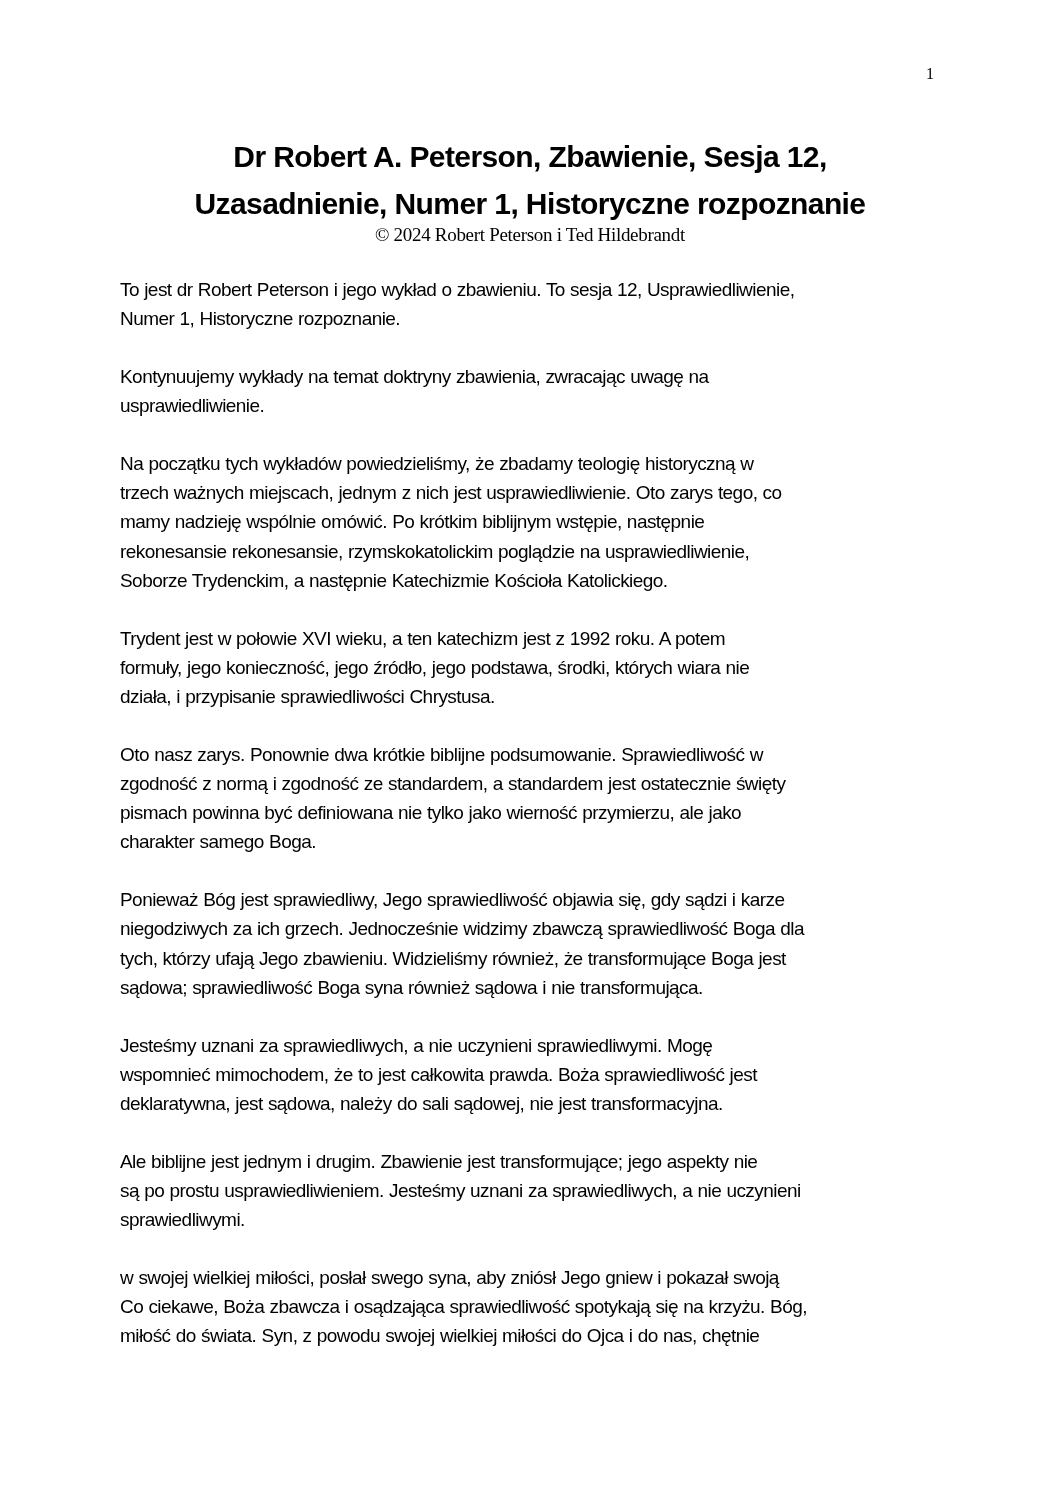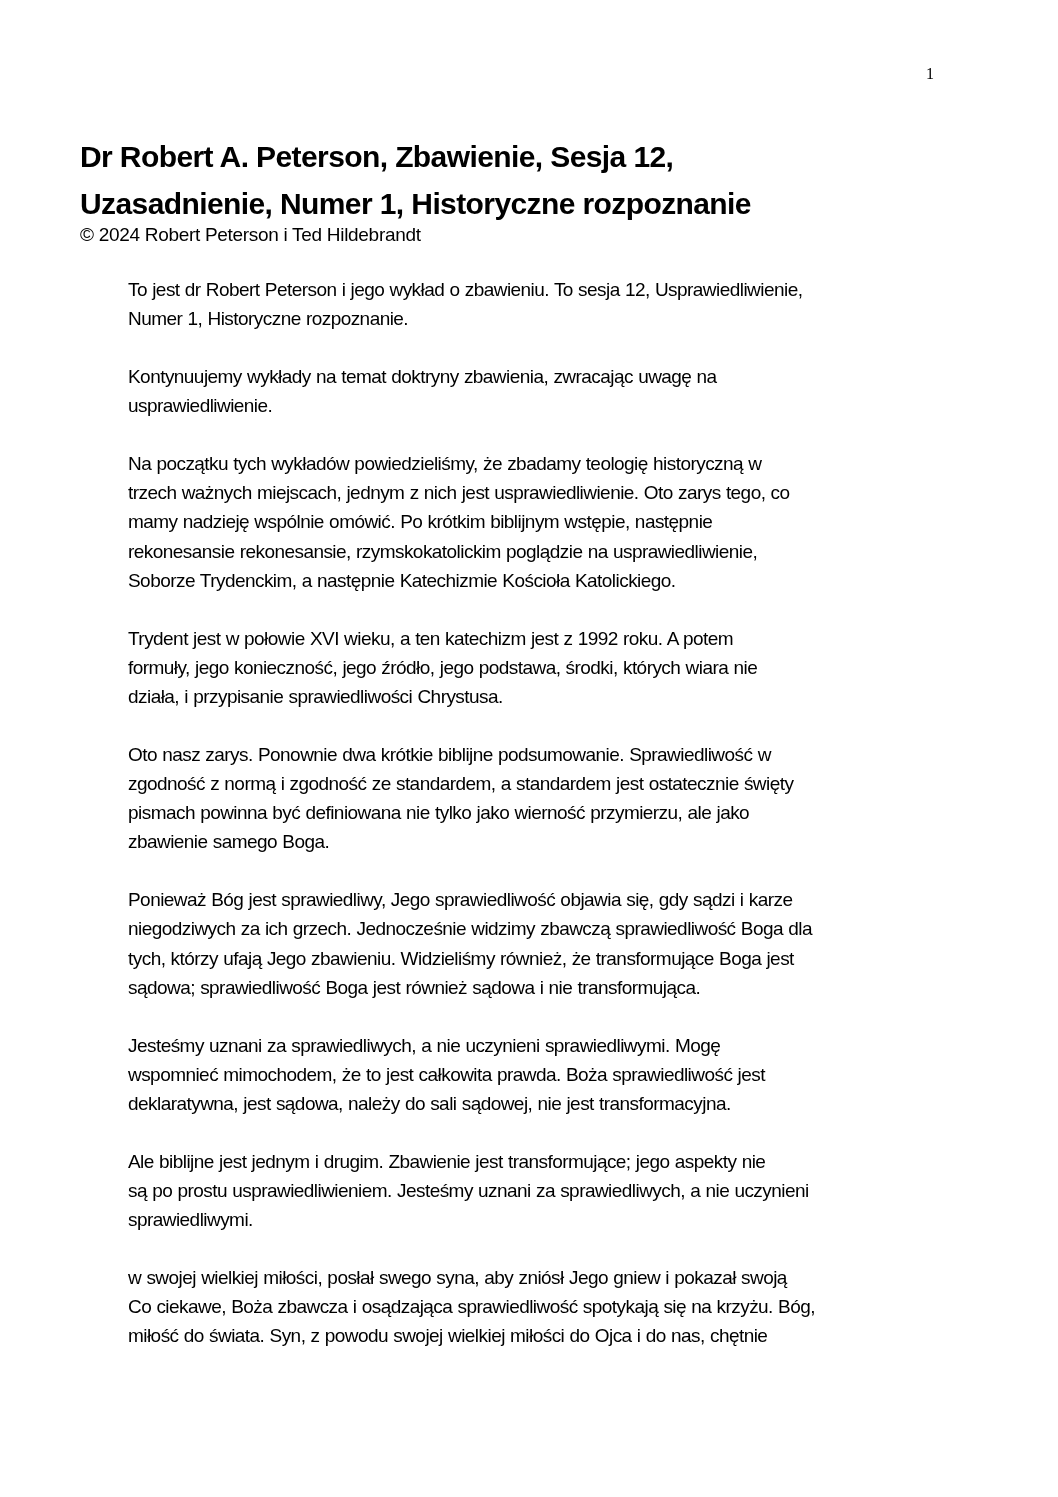--- a/index.html
+++ b/index.html
@@ -20,41 +20,41 @@
       left: 926px;
       font-family: "Liberation Serif", serif;
       font-size: 16px;
       line-height: 16px;
     }
     .title-block {
       position: absolute;
       top: 133px;
       left: 80px;
       width: 900px;
-      text-align: left;
+      text-align: center;
     }
     .title-line {
       font-family: "Liberation Sans", sans-serif;
       font-weight: bold;
       font-size: 30px;
       line-height: 47px;
       letter-spacing: -0.6px;
       white-space: nowrap;
     }
     .subtitle {
-      font-family: Liberation Sans, sans-serif;
+      font-family: Liberation Serif, serif;
       font-size: 19px;
       line-height: 22px;
       margin-top: -3px;
       letter-spacing: -0.3px;
     }
     .body-text {
       position: absolute;
       top: 275px;
-      left: 128px;
+      left: 120px;
       width: 820px;
     }
     .para {
       font-family: "Liberation Sans", sans-serif;
       font-size: 19px;
       line-height: 29.2px;
       letter-spacing: -0.55px;
       word-spacing: 0.5px;
       margin: 0 0 28.6px 0;
     }
@@ -92,27 +92,27 @@
     </p>
     <p class="para">
       <span class="line">Trydent jest w połowie XVI wieku, a ten katechizm jest z 1992 roku. A potem</span>
       <span class="line">formuły, jego konieczność, jego źródło, jego podstawa, środki, których wiara nie</span>
       <span class="line">działa, i przypisanie sprawiedliwości Chrystusa.</span>
     </p>
     <p class="para">
       <span class="line">Oto nasz zarys. Ponownie dwa krótkie biblijne podsumowanie. Sprawiedliwość w</span>
       <span class="line">zgodność z normą i zgodność ze standardem, a standardem jest ostatecznie święty</span>
       <span class="line">pismach powinna być definiowana nie tylko jako wierność przymierzu, ale jako</span>
-      <span class="line">zbawienie samego Boga.</span>
+      <span class="line">charakter samego Boga.</span>
     </p>
     <p class="para">
       <span class="line">Ponieważ Bóg jest sprawiedliwy, Jego sprawiedliwość objawia się, gdy sądzi i karze</span>
       <span class="line">niegodziwych za ich grzech. Jednocześnie widzimy zbawczą sprawiedliwość Boga dla</span>
       <span class="line">tych, którzy ufają Jego zbawieniu. Widzieliśmy również, że transformujące Boga jest</span>
-      <span class="line">sądowa; sprawiedliwość Boga jest również sądowa i nie transformująca.</span>
+      <span class="line">sądowa; sprawiedliwość Boga syna również sądowa i nie transformująca.</span>
     </p>
     <p class="para">
       <span class="line">Jesteśmy uznani za sprawiedliwych, a nie uczynieni sprawiedliwymi. Mogę</span>
       <span class="line">wspomnieć mimochodem, że to jest całkowita prawda. Boża sprawiedliwość jest</span>
       <span class="line">deklaratywna, jest sądowa, należy do sali sądowej, nie jest transformacyjna.</span>
     </p>
     <p class="para">
       <span class="line">Ale biblijne jest jednym i drugim. Zbawienie jest transformujące; jego aspekty nie</span>
       <span class="line">są po prostu usprawiedliwieniem. Jesteśmy uznani za sprawiedliwych, a nie uczynieni</span>
       <span class="line">sprawiedliwymi.</span>

